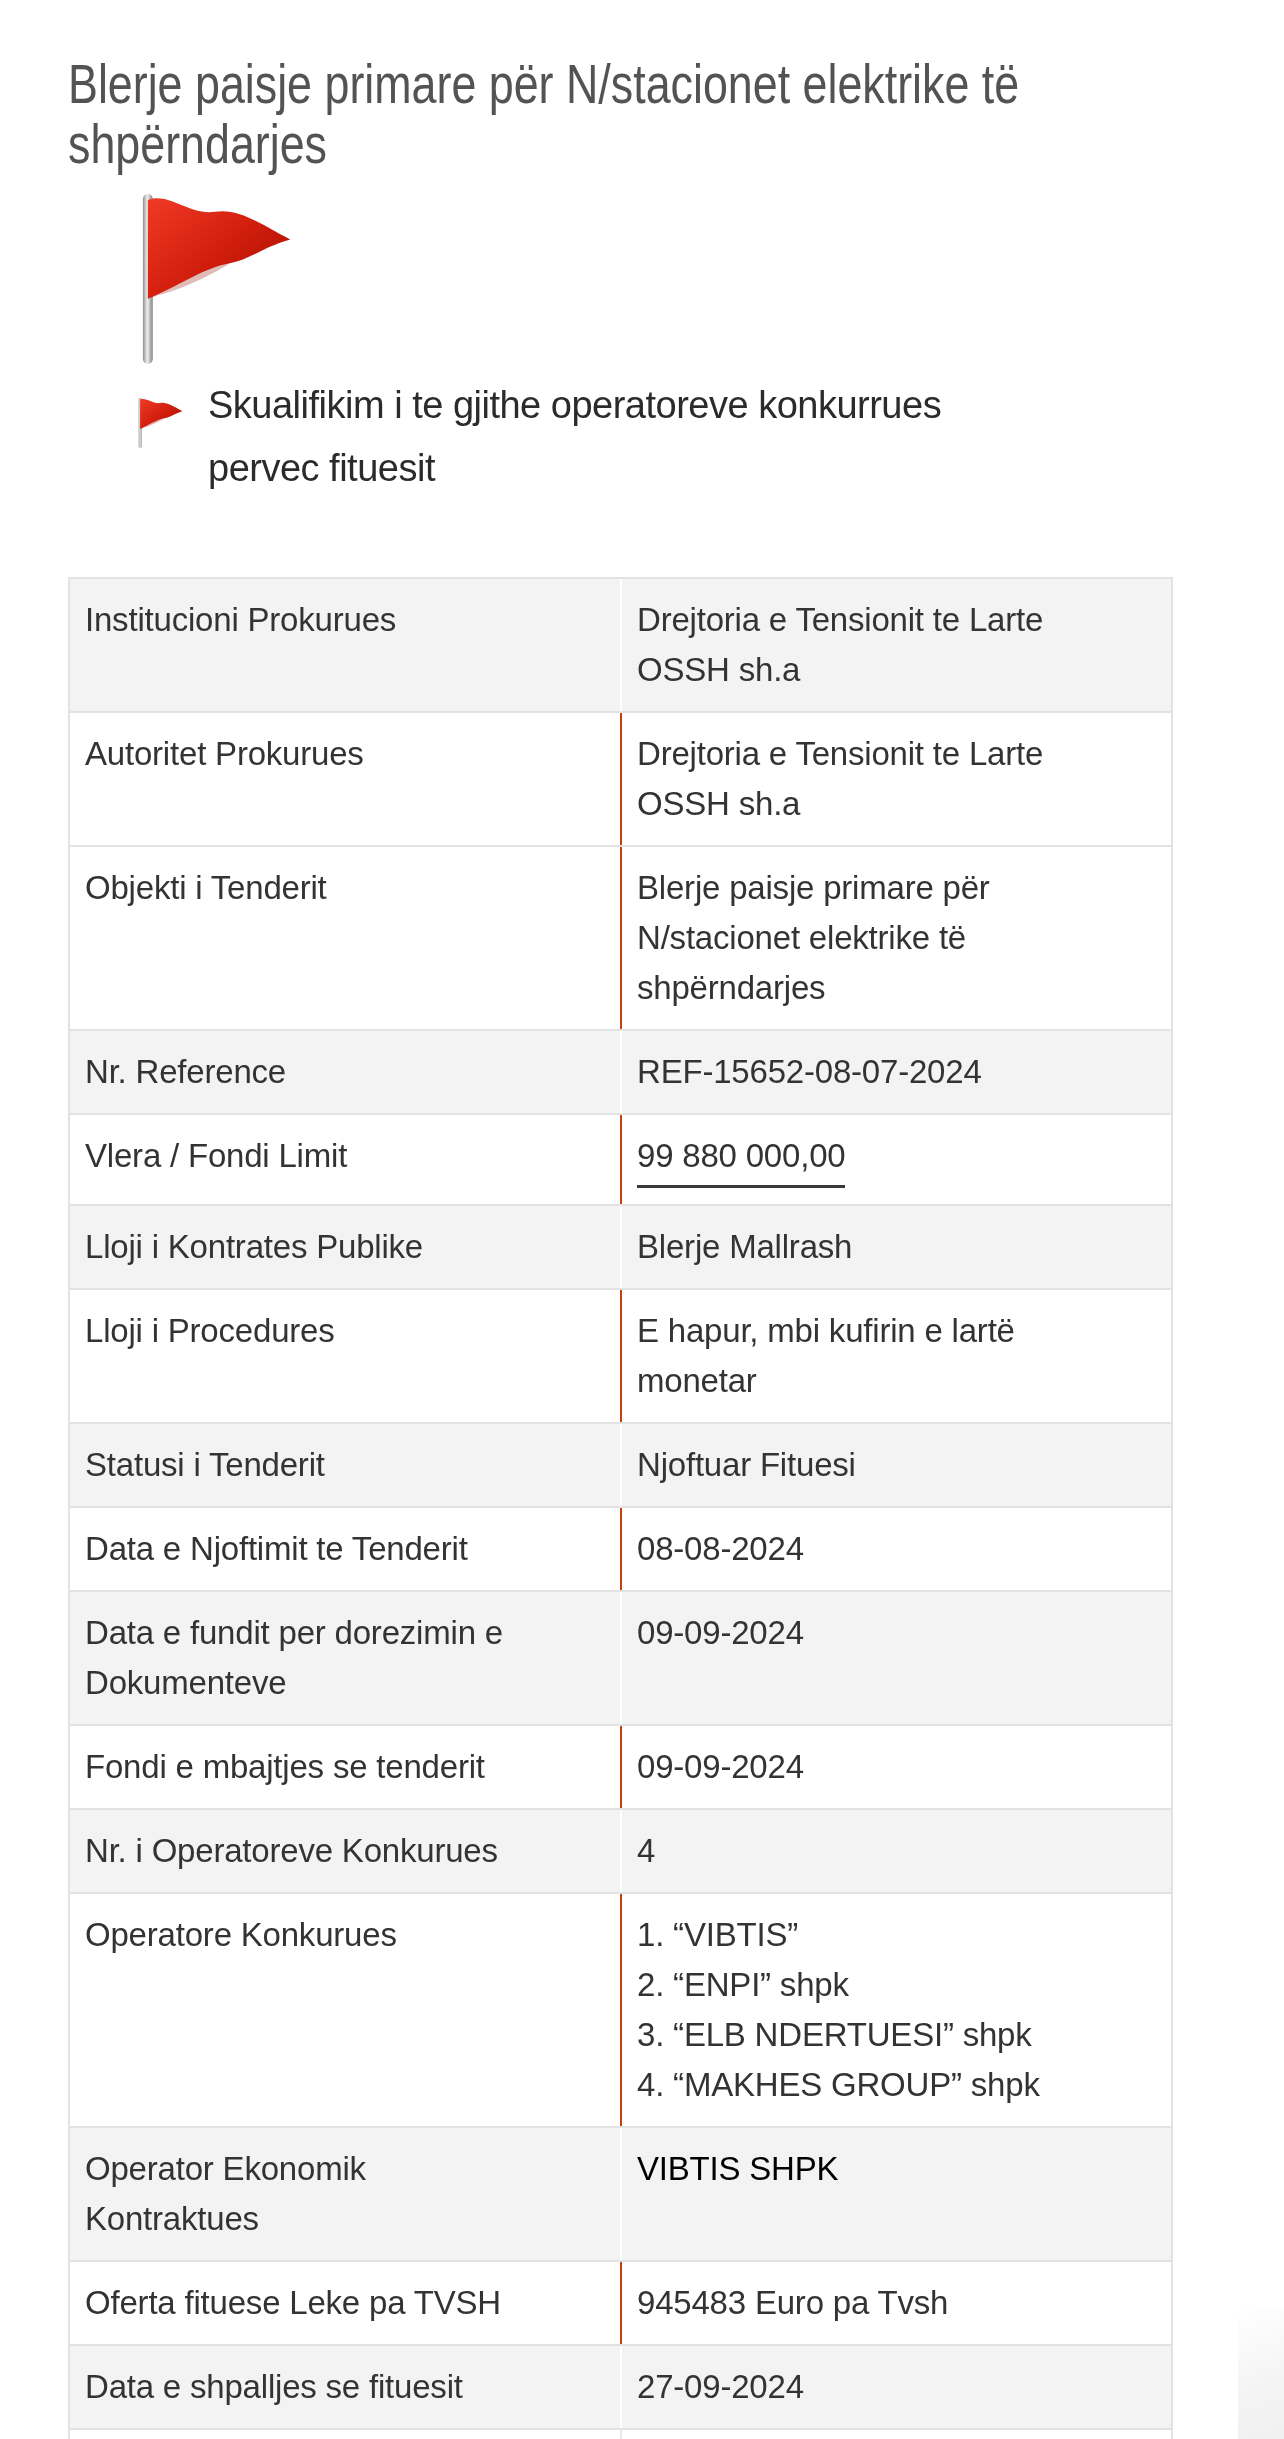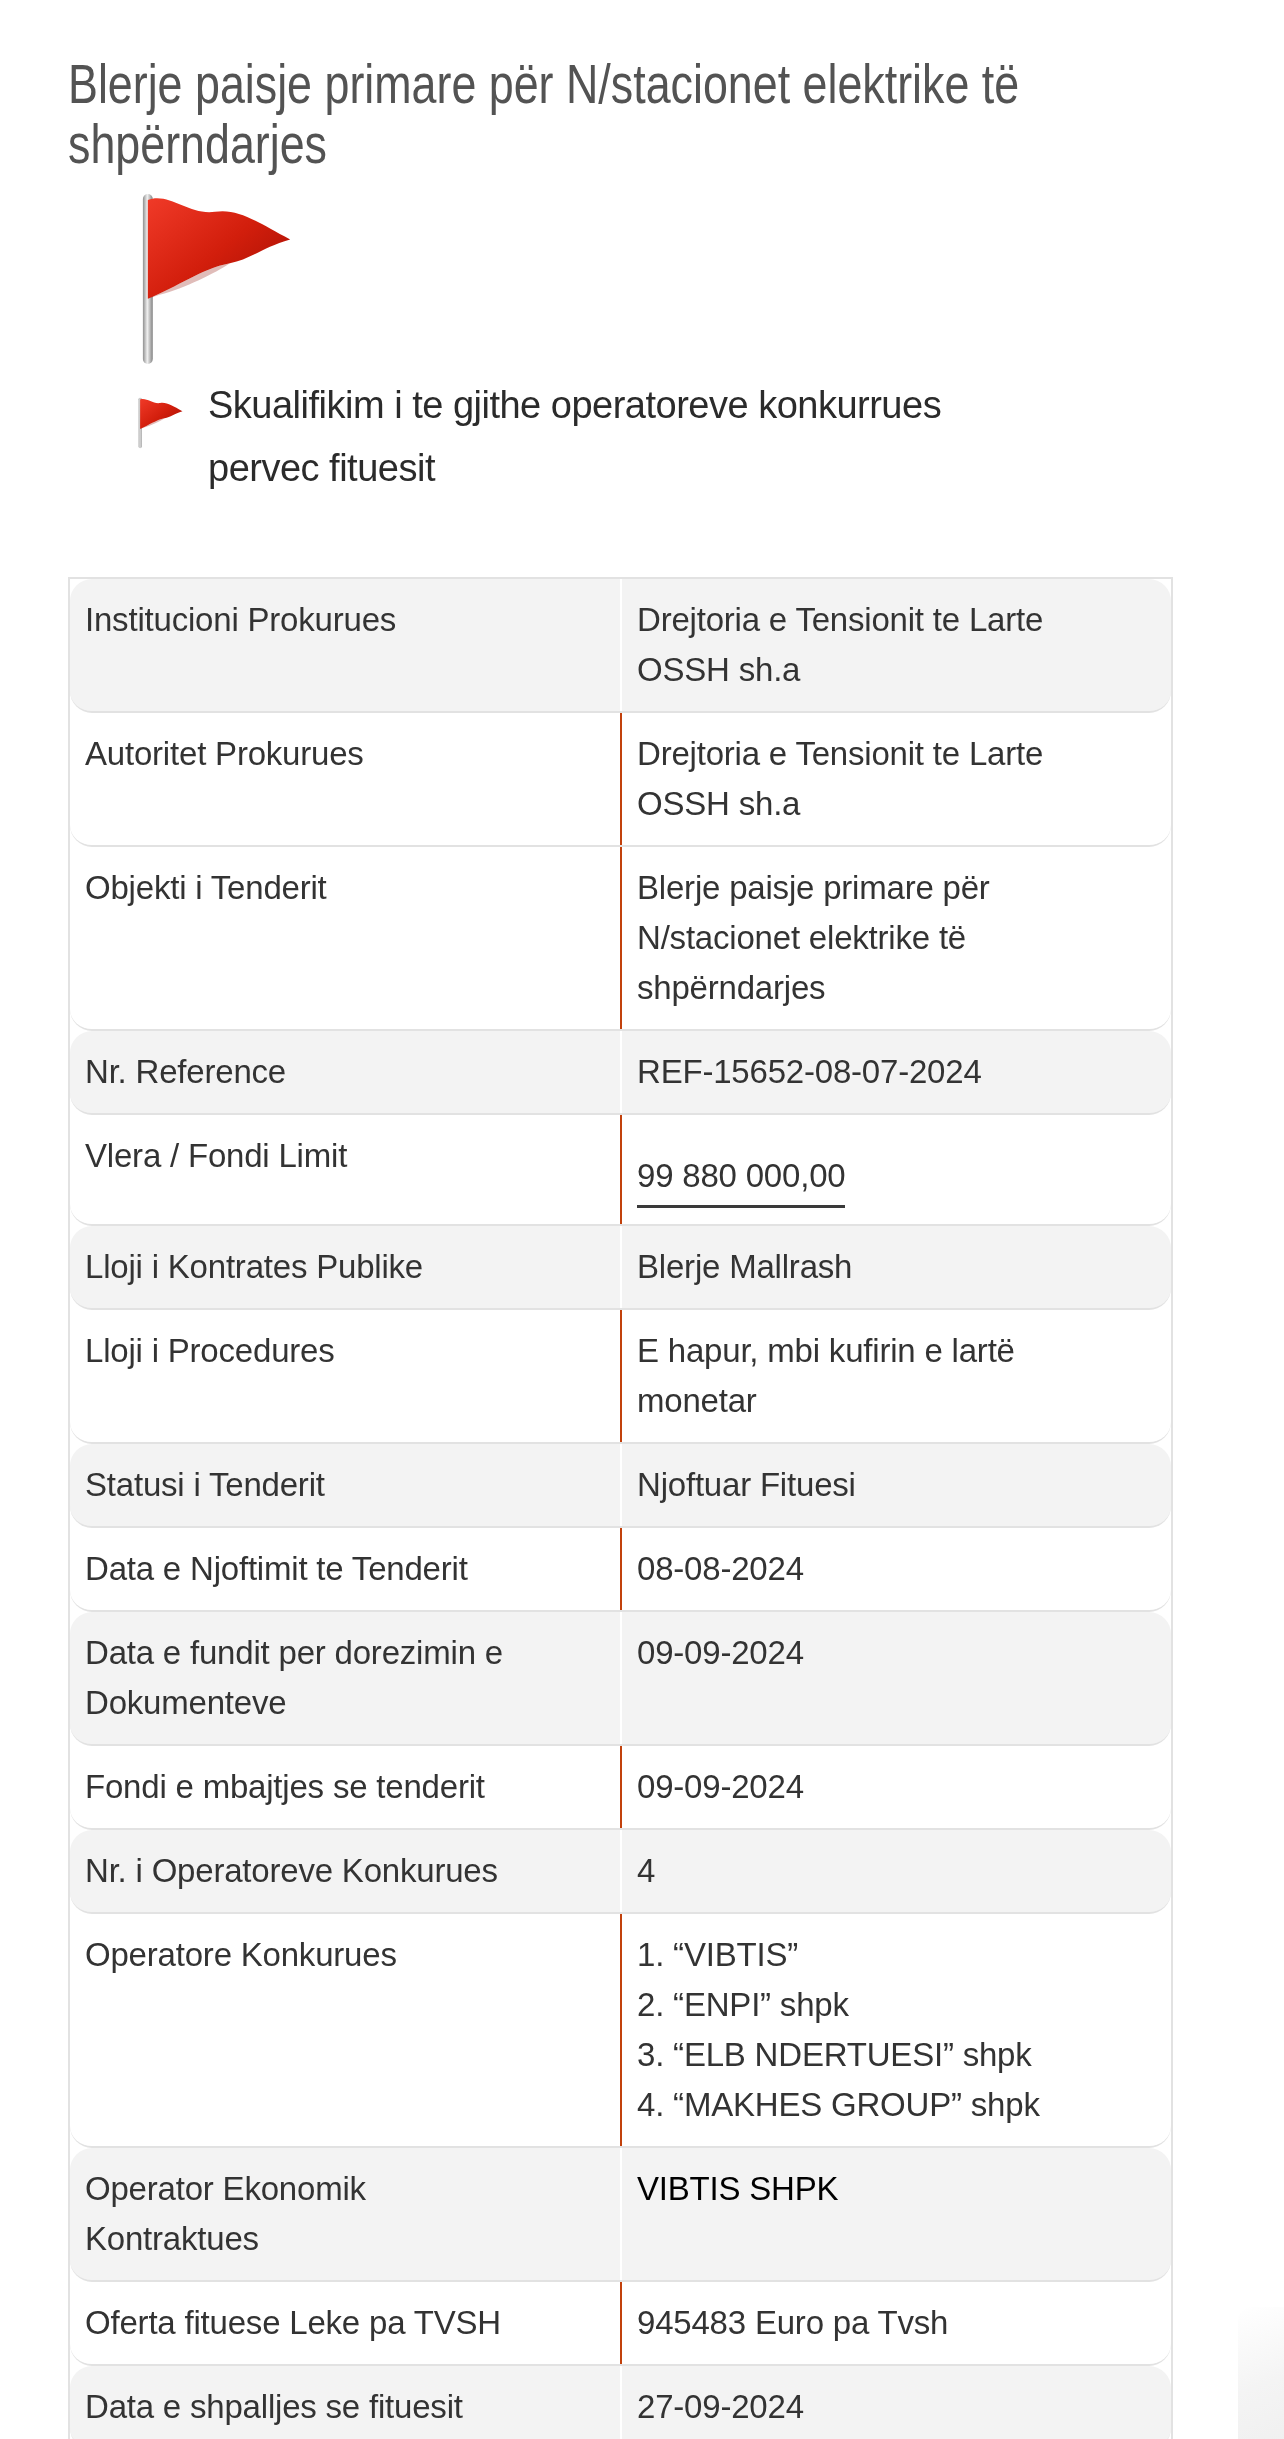--- a/index.html
+++ b/index.html
@@ -16,33 +16,33 @@
   .small-flag{position:absolute;left:136px;top:392px;}
   .alert-text{
     position:absolute;left:208px;top:374px;width:900px;
     font-size:38px;line-height:63px;letter-spacing:-0.5px;color:#2b2b2b;
     white-space:pre-line;
   }
   .details-table{
     position:absolute;left:68px;top:577px;width:1105px;
     border:2px solid #e2e2e2;border-bottom:none;box-sizing:border-box;
   }
-  .row{display:flex;background:#ffffff;border-bottom:2px solid #e2e2e2;border-radius:22px;}
+  .row{display:flex;background:#ffffff;border-bottom:2px solid #e2e2e2;}
   .row.shaded{background:#f3f3f3;}
   .row.partial{height:40px;border-bottom:none;}
   .cell{
     box-sizing:border-box;font-size:33px;line-height:50px;color:#333;
     white-space:pre-line;letter-spacing:-0.2px;
   }
   .cell-label{width:550px;padding:16px 30px 16px 15px;flex:none;}
   .cell-value{flex:1;padding:16px 15px;border-left:2px solid #c2410c;}
   .row.shaded .cell-value{border-left-color:#ffffff;}
   .row.partial .cell-value{border-left-color:#e8e8e8;}
   .underlined{
-    display:inline-block;border-bottom:3px solid #3a3a3a;padding-bottom:4px;margin-top:20px;
+    display:inline-block;border-bottom:3px solid #3a3a3a;padding-bottom:4px;
   }
   .link{color:#000000;cursor:pointer;}
   .corner-widget{
     position:absolute;right:0;bottom:-8px;width:46px;height:140px;
     background:linear-gradient(160deg,rgba(245,245,245,0) 0%,#f4f4f4 55%,#f0f0f0 100%);
     border-top-left-radius:14px;
   }
 </style>
 </head>
 <body>

